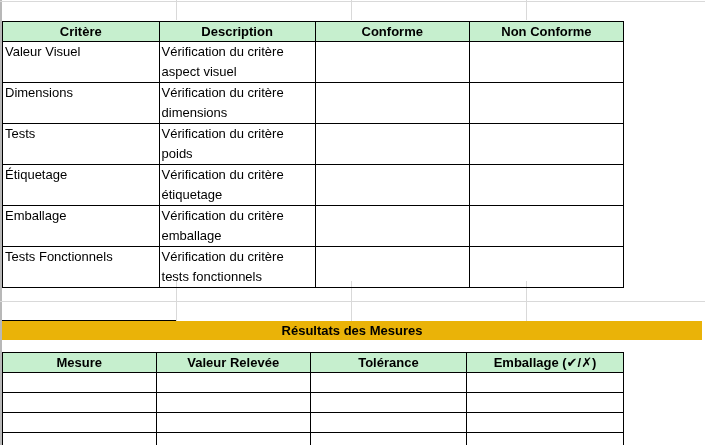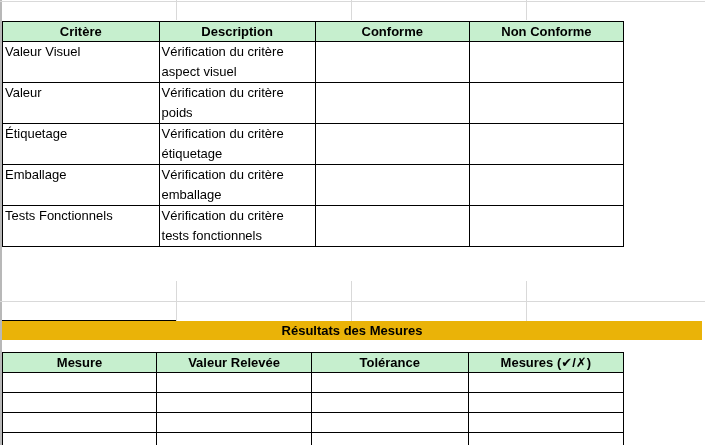--- a/index.html
+++ b/index.html
@@ -47,21 +47,27 @@
       <th>Conforme</th>
       <th>Non Conforme</th>
     </tr>
     <tr>
       <td>Valeur Visuel</td>
       <td>Vérification du critère aspect visuel</td>
       <td></td>
       <td></td>
     </tr>
     <tr>
-      <td>Valeur</td>
+      <td>Dimensions</td>
+      <td>Vérification du critère dimensions</td>
+      <td></td>
+      <td></td>
+    </tr>
+    <tr>
+      <td>Tests</td>
       <td>Vérification du critère poids</td>
       <td></td>
       <td></td>
     </tr>
     <tr>
       <td>Étiquetage</td>
       <td>Vérification du critère étiquetage</td>
       <td></td>
       <td></td>
     </tr>
@@ -88,21 +94,21 @@
         <col style="width:175px">
         <col style="width:175px">
         <col style="width:175px">
         <col style="width:175px">
       </colgroup>
     <tbody>
         <tr>
       <th>Mesure</th>
       <th>Valeur Relevée</th>
       <th>Tolérance</th>
-      <th>Mesures (✔/✗)</th>
+      <th>Emballage (✔/✗)</th>
     </tr>
     <tr>
       <td></td>
       <td></td>
       <td></td>
       <td></td>
     </tr>
     <tr>
       <td></td>
       <td></td>

